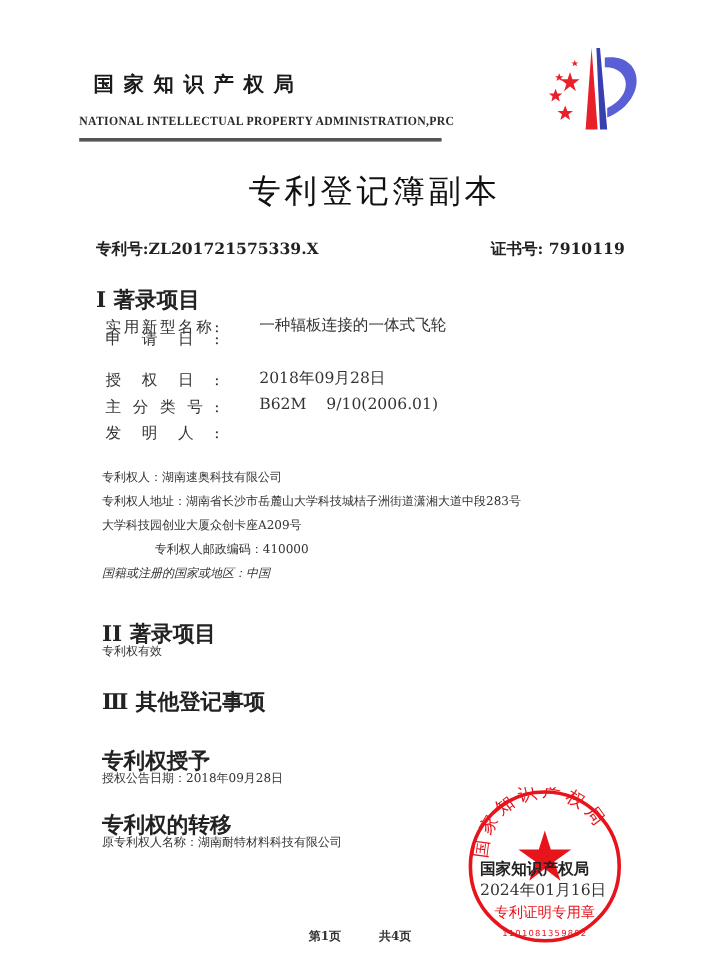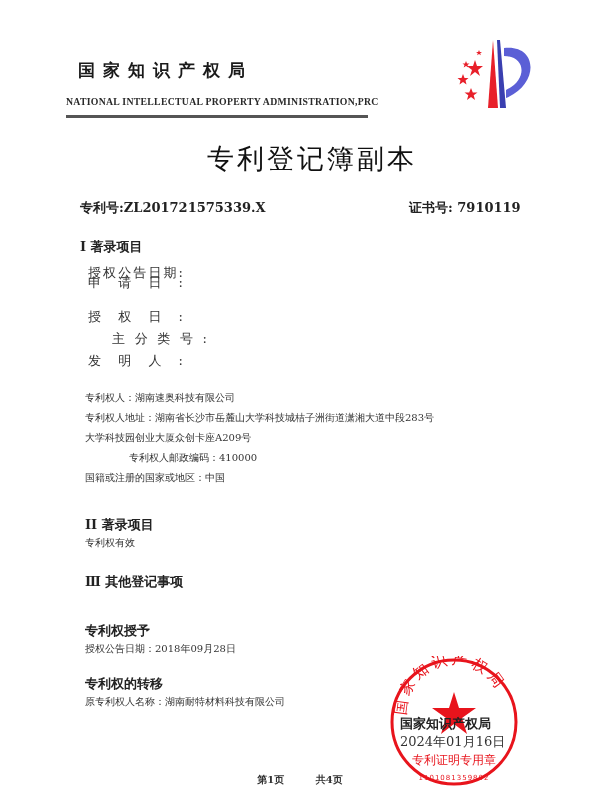--- a/index.html
+++ b/index.html
@@ -19,21 +19,21 @@
   .header-rule {
     left: 66px; top: 115px; width: 302px; height: 3px; background: #555;
   }
   .logo { left: 448px; top: 36px; width: 90px; height: 80px; }
   .title {
     left: 12px; width: 600px; top: 141px; text-align: center; font-size: 27px; letter-spacing: 3px;
     font-family: "DejaVu Sans", sans-serif; color: #111;
   }
   .patent-no { left: 80px; top: 199px; font-size: 13px; font-weight: bold; color: #222; }
   .cert-no { left: 409px; top: 199px; font-size: 13px; font-weight: bold; color: #222; }
-  .section-h { font-size: 13px; font-weight: bold; color: #222; }
+  .section-h { font-size: 18px; font-weight: bold; color: #222; }
   .row { font-size: 13px; color: #333; line-height: 20px; }
   .lbl { display: inline-block; width: 130px; text-align: justify; text-align-last: justify; }
   .val { position: absolute; left: 155px; top: 0; white-space: nowrap; }
   .rowwrap { position: absolute; left: 88px; width: 480px; height: 20px; }
   .line { font-size: 10px; color: #333; white-space: nowrap; }
   .footer { left: 0; width: 600px; top: 773px; text-align: center; font-size: 10px; color: #333; font-weight: bold; }
   .footer span { margin: 16px 14px; }
   .seal { left: 388px; top: 656px; width: 132px; height: 132px; }
   .seal-text1 { left: 400px; top: 715px; font-size: 13px; font-weight: bold; color: #222; white-space: nowrap; }
   .seal-text2 { left: 400px; top: 733px; font-size: 13px; color: #333; white-space: nowrap; }
@@ -63,40 +63,43 @@
 </div>
 
 <div class="abs title">专利登记簿副本</div>
 
 <div class="abs patent-no">专利号:ZL201721575339.X</div>
 <div class="abs cert-no">证书号: 7910119</div>
 
 <div class="abs section-h" style="left:80px; top:238px;">I 著录项目</div>
 
 <div class="rowwrap" style="top:262px;">
-  <span class="row lbl" style="width:95px;">授权公告日期:</span>
+  <span class="row lbl" style="width:95px;">实用新型名称:</span>
+  <span class="row val" style="left:128px;">一种辐板连接的一体式飞轮</span>
 </div>
 <div class="rowwrap" style="top:272px;">
   <span class="row lbl" style="width:95px;">申请日:</span>
 </div>
 <div class="rowwrap" style="top:306px;">
   <span class="row lbl" style="width:95px;">授权日:</span>
+  <span class="row val" style="left:128px;">2018年09月28日</span>
 </div>
 <div class="rowwrap" style="top:328px;">
-  <span class="row lbl" style="width:95px;margin-left:24px;">主分类号:</span>
+  <span class="row lbl" style="width:95px;">主分类号:</span>
+  <span class="row val" style="left:128px; white-space:pre;">B62M    9/10(2006.01)</span>
 </div>
 <div class="rowwrap" style="top:350px;">
   <span class="row lbl" style="width:95px;">发明人:</span>
 </div>
 
 <div class="abs line" style="left:85px; top:391px;">专利权人：湖南速奥科技有限公司</div>
 <div class="abs line" style="left:85px; top:411px;">专利权人地址：湖南省长沙市岳麓山大学科技城桔子洲街道潇湘大道中段283号</div>
 <div class="abs line" style="left:85px; top:431px;">大学科技园创业大厦众创卡座A209号</div>
 <div class="abs line" style="left:85px; top:451px;margin-left:44px;">专利权人邮政编码：410000</div>
-<div class="abs line" style="left:85px; top:471px;">国籍或注册的国家或地区：中国</div>
+<div class="abs line" style="left:85px; top:471px;font-style:italic;">国籍或注册的国家或地区：中国</div>
 
 <div class="abs section-h" style="left:85px; top:516px;">II 著录项目</div>
 <div class="abs line" style="left:85px; top:536px;">专利权有效</div>
 
 <div class="abs section-h" style="left:85px; top:573px;">Ⅲ 其他登记事项</div>
 
 <div class="abs section-h" style="left:85px; top:622px;">专利权授予</div>
 <div class="abs line" style="left:85px; top:642px;">授权公告日期：2018年09月28日</div>
 
 <div class="abs section-h" style="left:85px; top:675px;">专利权的转移</div>

